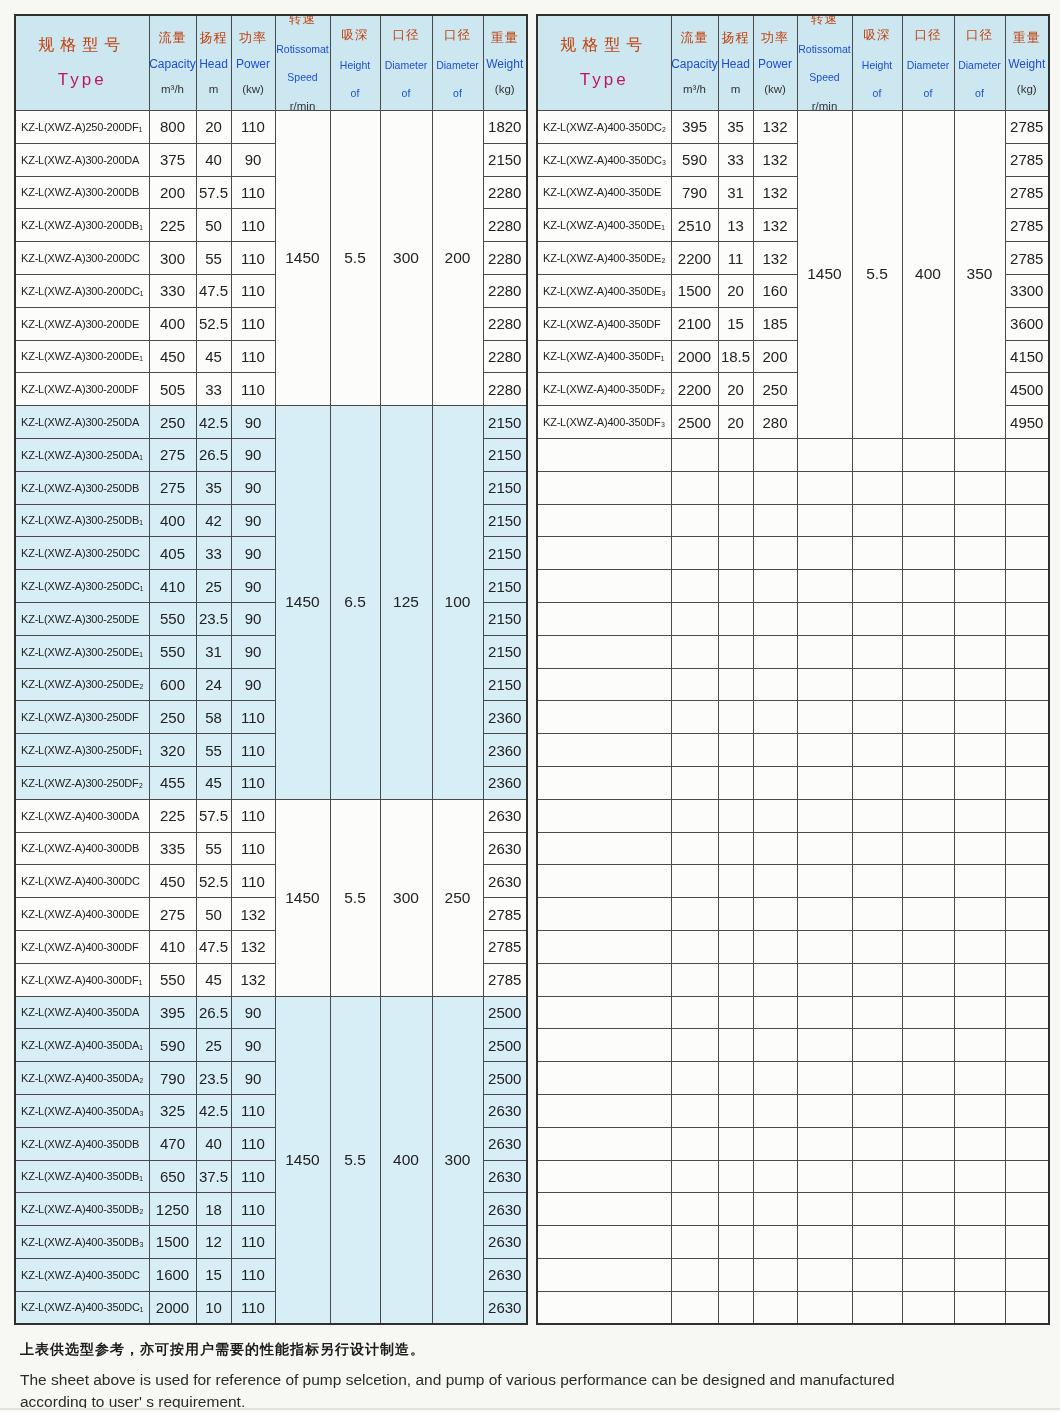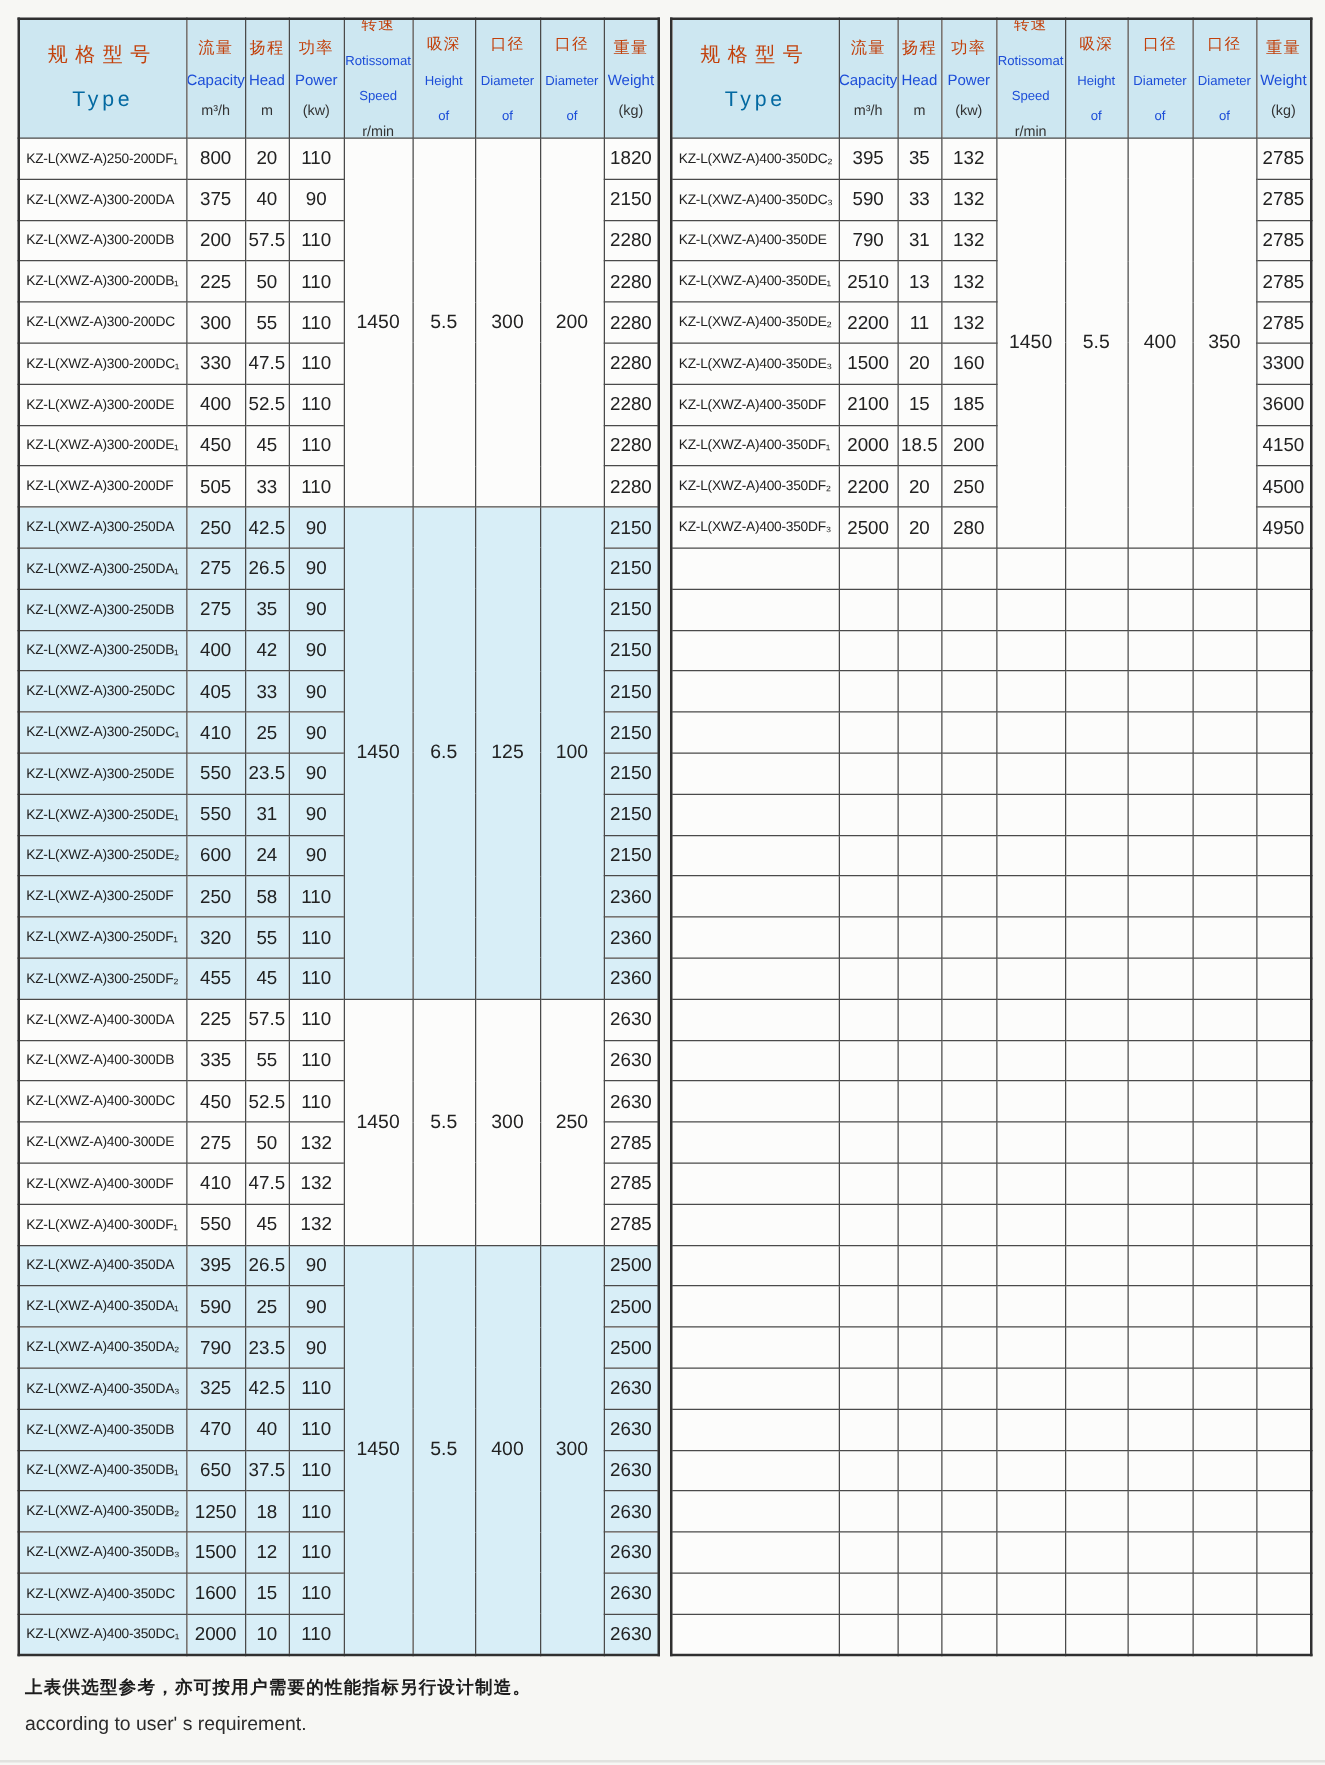--- a/index.html
+++ b/index.html
@@ -22,21 +22,21 @@
   
   thead th { height:94px; background:#cde7f1; vertical-align:middle; font-weight:normal; }
   .th-inner { display:flex; flex-direction:column; justify-content:space-evenly; align-items:center; height:94px; padding:3px 0; }
   th.tight .th-inner { justify-content:center; gap:17px; padding:2px 0; }
   thead .zh { font-size:13px; color:#c2410c; letter-spacing:1px; line-height:1.15; }
   thead .en { font-size:12px; color:#1d4ed8; line-height:1.1; }
   th.tight .zh { font-size:12.5px; line-height:1.1; }
   th.tight .en { font-size:10.5px; line-height:1.05; }
   thead .unit { font-size:11.5px; color:#333; line-height:1.1; }
   th.col-type .zh { font-size:16px; letter-spacing:6px; }
-  th.col-type .en { font-size:17px; letter-spacing:3px; color:#0369a1; }
+  th.col-type .en { font-size:17px; letter-spacing:3px; color:#be185d; }
   
   tbody td { height:32.8px; background:#fcfcfb; text-align:center; vertical-align:middle; }
   tbody tr.shaded td { background:#d8eef7; }
   td.type-cell {
     text-align:left; padding-left:5px; font-size:11px; letter-spacing:-0.2px;
     white-space:nowrap; color:#222;margin-left:28px;
   }
   td.num { font-size:15px; color:#222; }
   td.merged { font-size:15.5px; }
   td.empty { background:#fcfcfb; }
@@ -847,16 +847,17 @@
             <td class="empty"></td>
             <td class="empty"></td>
             <td class="empty"></td>
             <td class="empty"></td>
           </tr>
         </tbody>
       </table>
   </div>
   <div class="footer">
     <p class="zh">上表供选型参考，亦可按用户需要的性能指标另行设计制造。</p>
+    <p class="en">The sheet above is used for reference of pump selcetion, and pump of various performance can be designed and manufactured</p>
     <p class="en">according to user' s requirement.</p>
   </div>
   <div class="bottom-rule"></div>
 </div>
 
 </body></html>

